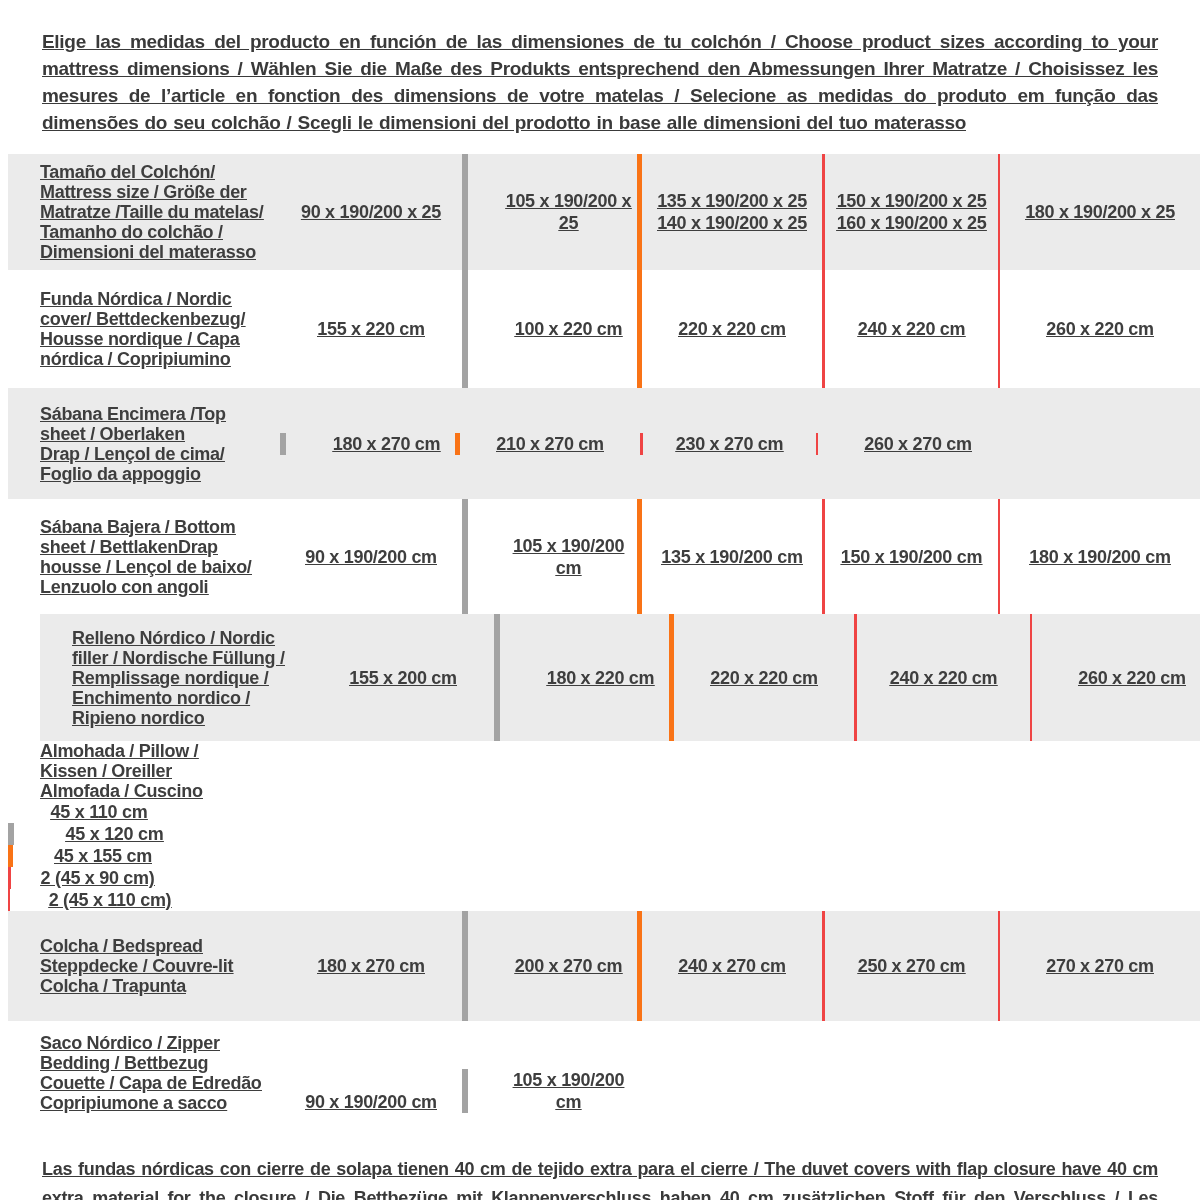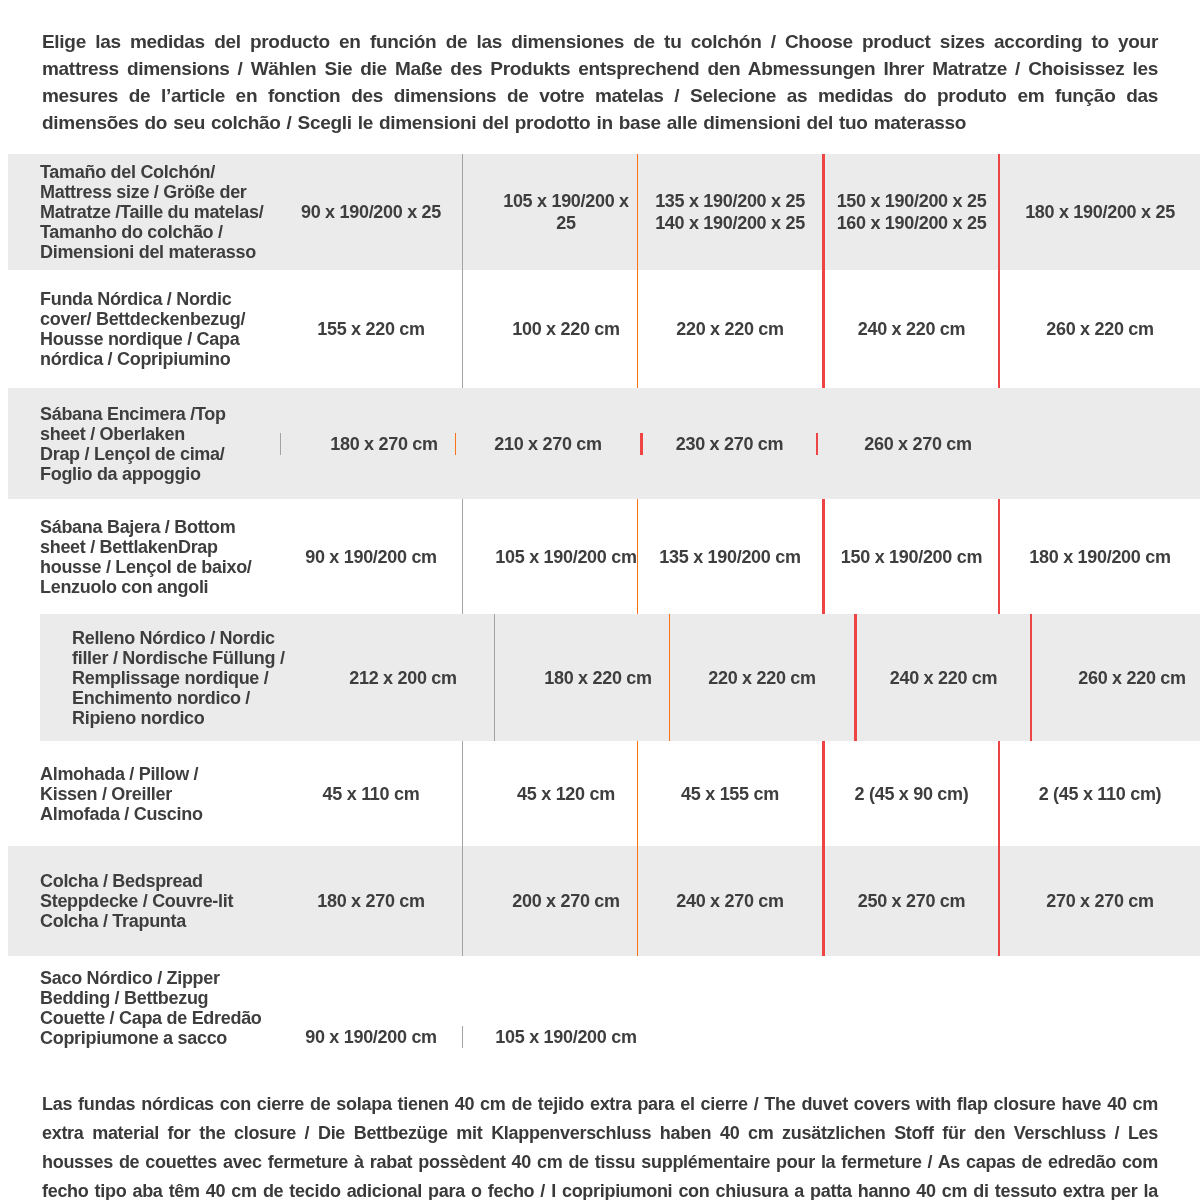--- a/index.html
+++ b/index.html
@@ -1,15 +1,15 @@
 <!DOCTYPE html>
 <html><head>
 <meta charset="utf-8">
 <style>
-  * { margin: 0; padding: 0; box-sizing: border-box; }
+  * { margin: 0; padding: 0; box-sizing: border-box; text-decoration: underline; }
   html, body {
     width: 1200px; height: 1200px;
     background: #ffffff;
     overflow: hidden;
     font-family: "Liberation Sans", "DejaVu Sans", sans-serif;
     font-weight: 700;
     color: #3e3e3e;
   }
   .intro {
     margin: 28px 42px 0 42px;
@@ -40,30 +40,30 @@
     line-height: 20px;
     justify-content: flex-start;
     text-align: left;
   }
   .cell.val {
     justify-content: center;
     text-align: center;
     line-height: 22px;
   }
   .c2 { width: 182px; }
-  .c3 { width: 175px; border-left: 1px solid #a3a3a3; padding-left: 32px; }
-  .c4 { width: 185px; border-left: 1px solid #f97316; }
+  .c3 { width: 175px; border-left: 6px solid #a3a3a3; padding-left: 32px; }
+  .c4 { width: 185px; border-left: 5px solid #f97316; }
   .c5 { width: 176px; border-left: 3px solid #ef4444; }
   .c6 { width: 202px; border-left: 2px solid #ef4444; }
   .r0 { min-height: 116px; }
   .r1 { min-height: 118px; }
   .r2 { min-height: 111px; align-items: center; }
   .r3 { min-height: 115px; }
   .r4 { min-height: 127px; margin-left: 32px; }
-  .r5 { min-height: 105px; }
+  .r5 { min-height: 105px; flex-direction: column; }
   .r6 { min-height: 110px; }
   .r7 { min-height: 92px; align-items: flex-end; }
   .footnote {
     margin: 42px 42px 0 42px;
     font-size: 18px;
     line-height: 29px;
     text-align: justify;
     letter-spacing: -0.3px;
     word-spacing: 1px;
     color: #3a3a3a;
@@ -125,21 +125,21 @@
     <div class="cell val c5">150 x 190/200 cm</div>
     <div class="cell val c6">180 x 190/200 cm</div>
   </div>
 
   <div class="t-row gray r4">
     <div class="cell label">Relleno Nórdico / Nordic
 filler / Nordische Füllung /
 Remplissage nordique /
 Enchimento nordico /
 Ripieno nordico</div>
-    <div class="cell val c2">212 x 200 cm</div>
+    <div class="cell val c2">155 x 200 cm</div>
     <div class="cell val c3">180 x 220 cm</div>
     <div class="cell val c4">220 x 220 cm</div>
     <div class="cell val c5">240 x 220 cm</div>
     <div class="cell val c6">260 x 220 cm</div>
   </div>
 
   <div class="t-row white r5">
     <div class="cell label">Almohada  / Pillow /
 Kissen / Oreiller
 Almofada / Cuscino</div>

